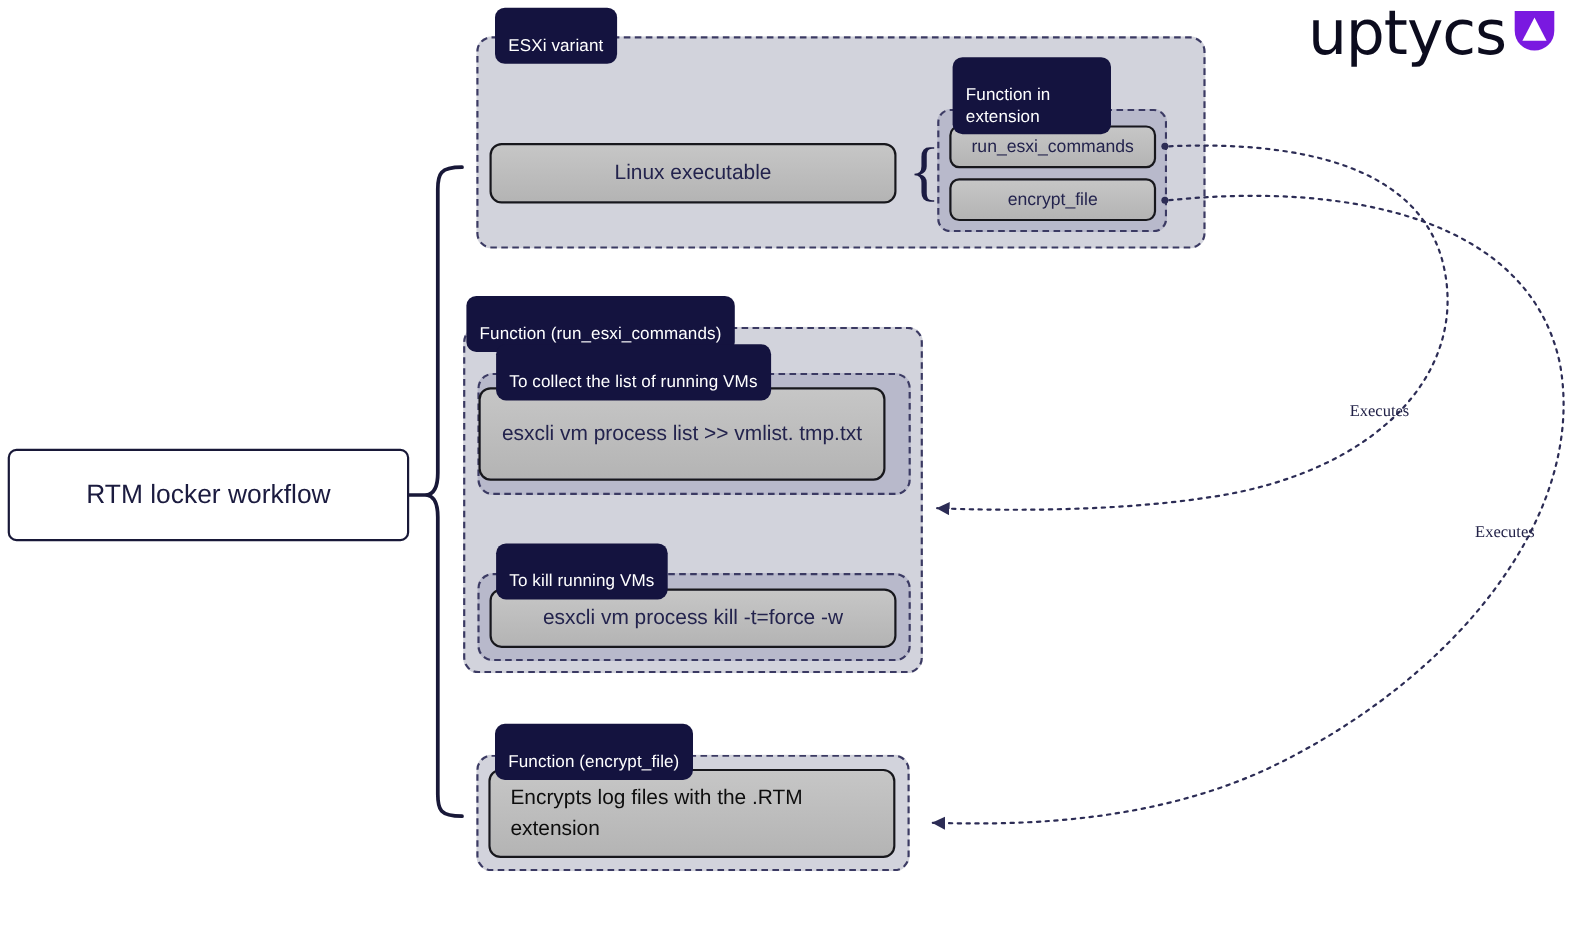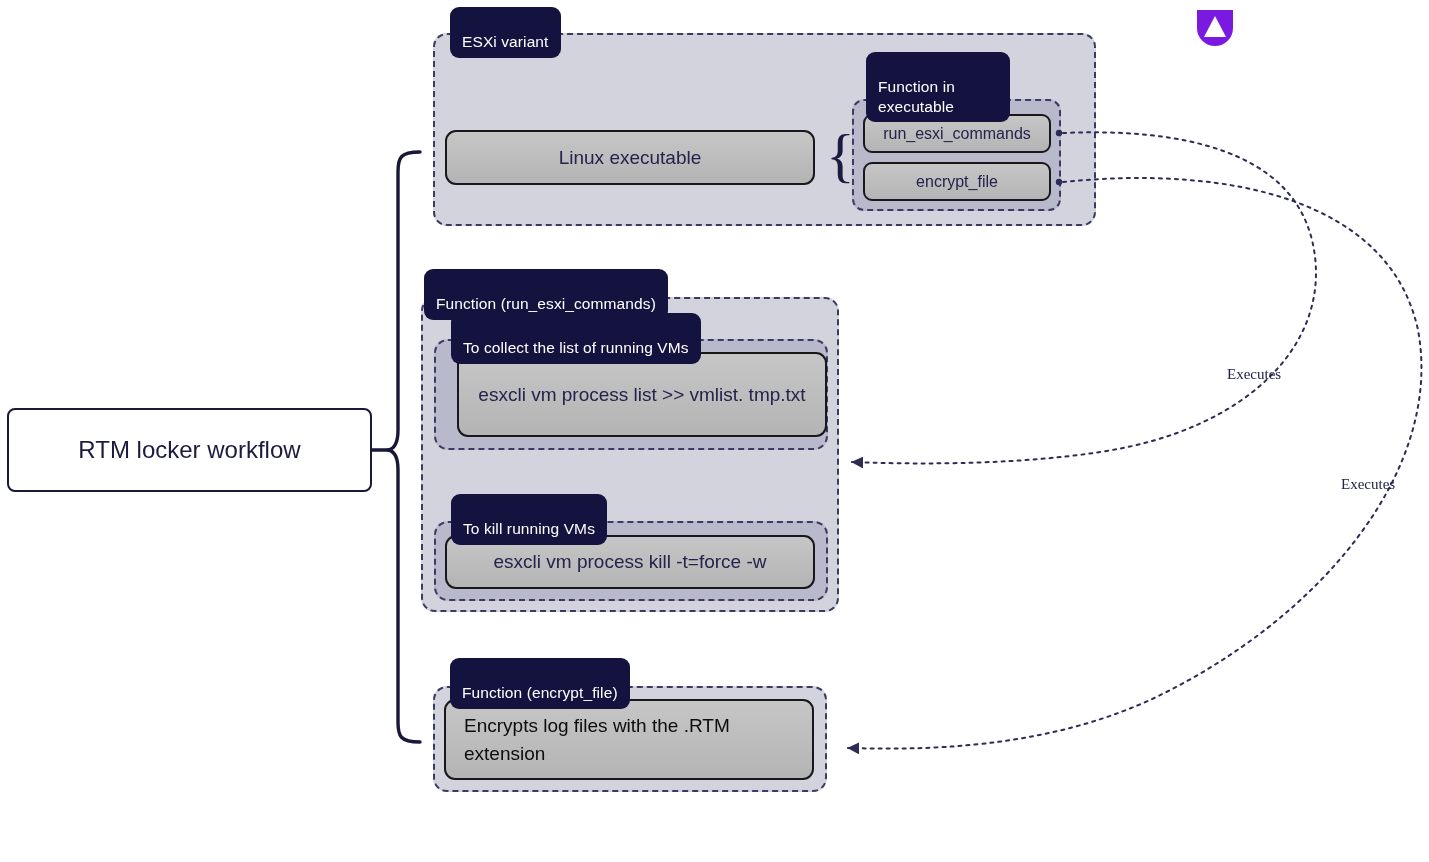--- a/index.html
+++ b/index.html
@@ -148,21 +148,21 @@
 <div class="panel panel-outer" style="left:433px; top:33px; width:663px; height:193px;"></div>
 
 <div class="gbox" style="left:445px; top:130px; width:370px; height:55px;">
   <span>Linux executable</span>
 </div>
 
 <div class="mini-brace" style="left:826px; top:125px;">{</div>
 
 <div class="tab" style="left:866px; top:52px; width:120px;">
   <span>Function in
-executable</span>
+extension</span>
 </div>
 
 <div class="panel panel-inner" style="left:852px; top:99px; width:209px; height:112px; border-radius:12px;"></div>
 
 <div class="gbox small" style="left:863px; top:114px; width:188px; height:39px;">
   <span>run_esxi_commands</span>
 </div>
 
 <div class="gbox small" style="left:863px; top:162px; width:188px; height:39px;">
   <span>encrypt_file</span>
@@ -173,21 +173,21 @@
 </div>
 
 <div class="panel panel-outer" style="left:421px; top:297px; width:418px; height:315px;"></div>
 
 <div class="tab" style="left:451px; top:313px;">
   <span>To collect the list of running VMs</span>
 </div>
 
 <div class="panel panel-inner" style="left:434px; top:339px; width:394px; height:111px;"></div>
 
-<div class="gbox" style="left:457px; top:352px; width:370px; height:85px;">
+<div class="gbox" style="left:435px; top:352px; width:370px; height:85px;">
   <span>esxcli vm process list &gt;&gt; vmlist. tmp.txt</span>
 </div>
 
 <div class="tab" style="left:451px; top:494px;">
   <span>To kill running VMs</span>
 </div>
 
 <div class="panel panel-inner" style="left:434px; top:521px; width:394px; height:80px;"></div>
 
 <div class="gbox" style="left:445px; top:535px; width:370px; height:54px;">
@@ -206,17 +206,18 @@
 
 <div class="edge-label" style="left:1227px; top:366px;">
   <span>Executes</span>
 </div>
 
 <div class="edge-label" style="left:1341px; top:476px;">
   <span>Executes</span>
 </div>
 
 <div class="logo" style="left:1189px; top:6px;">
+  <div class="logo-text">uptycs</div>
   <svg class="logo-mark" width="40" height="42" viewBox="0 0 40 42">
     <path d="M2,2 L38,2 L38,20 A18,18 0 0 1 2,20 Z" fill="#7A19E0"></path>
     <path d="M20,8 L31,29 L9,29 Z" fill="#ffffff"></path>
   </svg>
 </div>
 
 </body></html>

